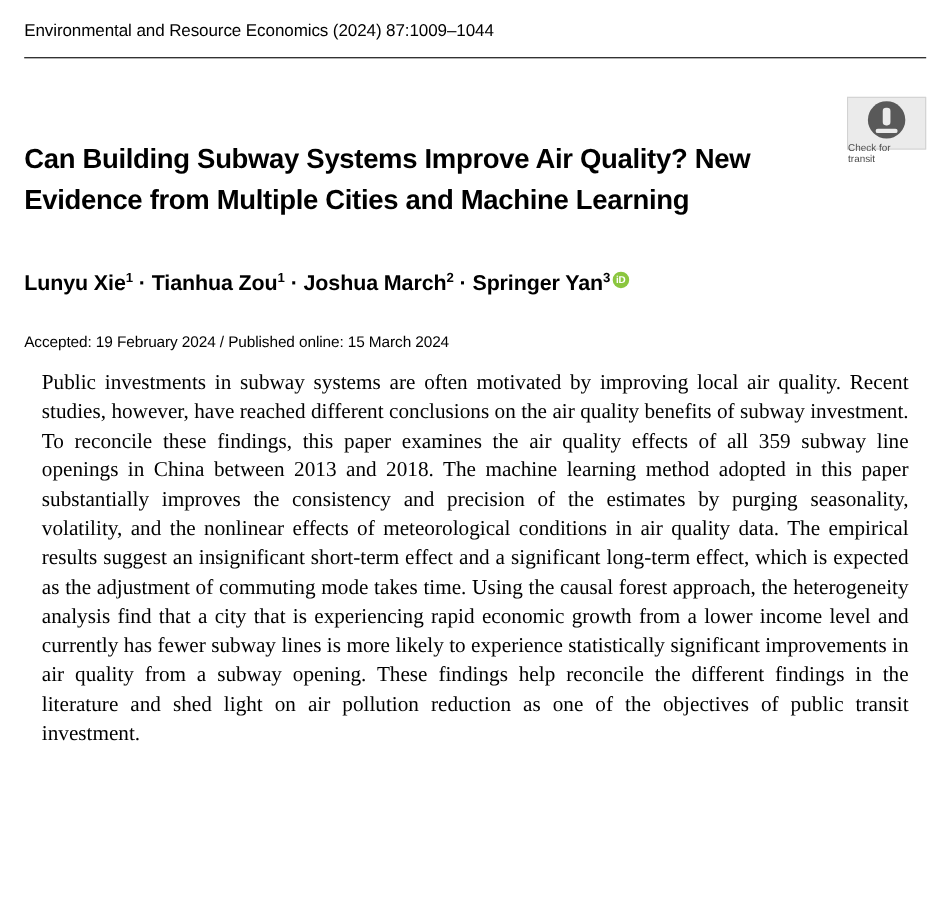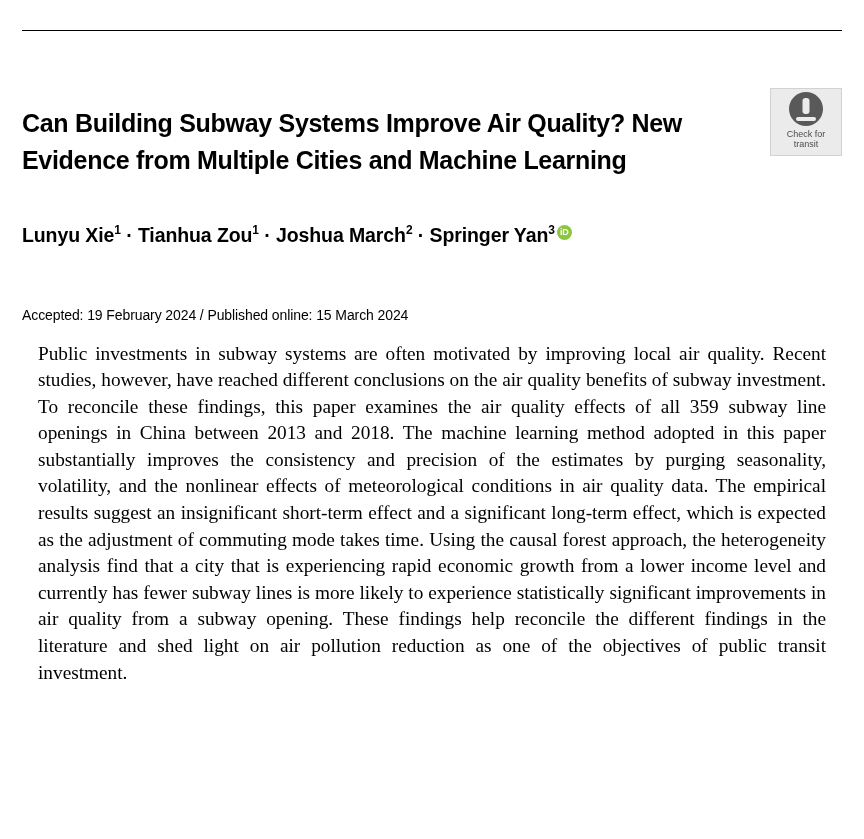--- a/index.html
+++ b/index.html
@@ -33,25 +33,24 @@
     border: 0;
     border-top: 1.6px solid #000;
     margin: 12px 0 0 0;
     width: 100%;
   }
   .check-updates {
     position: absolute;
     right: 22px;
     top: 88px;
     width: 72px;
-    height: 68px;
+    height: 48px;
     background: #ebebeb;
     border: 1px solid #d2d2d2;
     box-sizing: border-box;
-    text-align: center;
     font-family: "Liberation Sans", sans-serif;
     font-size: 9px;
     line-height: 10px;
     color: #4d4d4d;
     padding-top: 3px;
   }
   .check-updates .badge-circle {
     width: 34px;
     height: 34px;
     border-radius: 50%;
@@ -123,21 +122,21 @@
     font-size: 9px;
     line-height: 15px;
     color: #ffffff;
     font-weight: bold;
     text-align: center;
   }
   .pubdates {
     font-family: "Liberation Sans", sans-serif;
     font-size: 14px;
     line-height: 19px;
-    margin-top: 58px;
+    margin-top: 30px;
     letter-spacing: -0.1px;
   }
   .abstract-heading {
     font-family: "Liberation Sans", sans-serif;
     font-weight: bold;
     font-size: 19px;
     margin: 48px 0 4px 0;
   }
   .abstract-body {
     font-family: "Liberation Serif", serif;
@@ -147,20 +146,21 @@
     margin: 16px;
     max-width: 822px;
     hyphens: none;
   }
 </style>
 </head>
 <body>
 
 <div class="page">
 
+  <div class="journal-line">Environmental and Resource Economics (2024) 87:1009–1044</div>
 
   <hr class="rule">
 
   <div class="check-updates">
     <div class="badge-circle"></div>
     <span class="cu-label">Check for</span>
     <span class="cu-label">transit</span>
   </div>
 
   <h1 class="title">Can Building Subway Systems Improve Air Quality? New Evidence from Multiple Cities and Machine Learning</h1>

